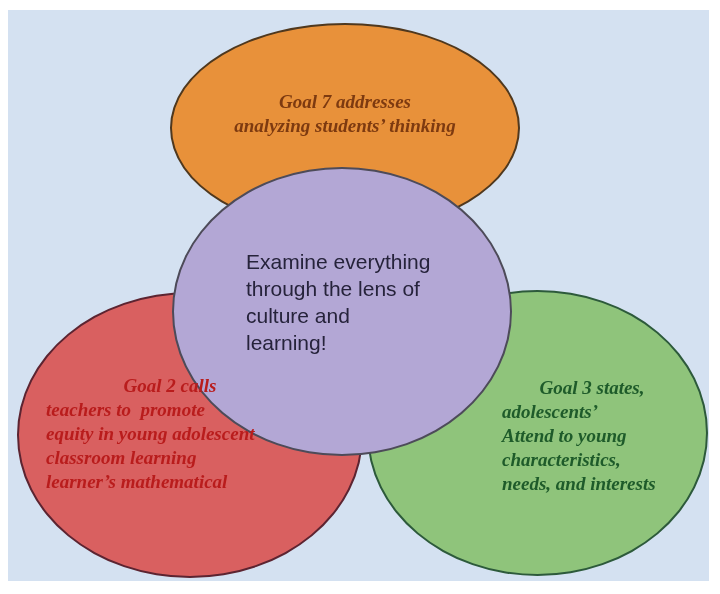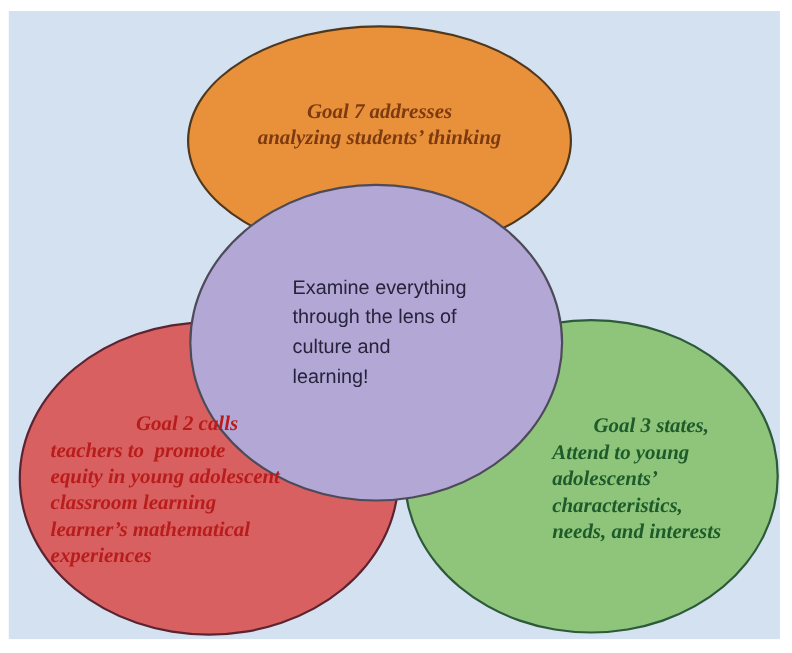--- a/index.html
+++ b/index.html
@@ -42,25 +42,24 @@
   #goal2-text { left: 46px;  top: 374px; width: 248px; text-align: left; }
   #goal2-text .ln:first-child { text-align: center; }
   #goal3-text { left: 502px; top: 376px; width: 180px; text-align: left; }
   #goal3-text .ln:first-child { text-align: center; }
 
   #center-text {
     position: absolute;
     left: 246px; top: 248px; width: 235px;
     z-index: 3;
     font-family: "Liberation Sans", sans-serif;
-    font-size: 18px;
+    font-size: 21px;
     line-height: 27px;
     font-weight: 400;
     text-align: left;
-    margin-left: 20px;
   }
 </style>
 </head>
 <body>
 
 <div class="panel" style="background-color: rgb(212, 225, 241);"></div>
 
 <div id="orange-ellipse" class="ellipse" style="background-color: rgb(232, 145, 58); border-color: rgb(79, 56, 30);"></div>
 
 <div id="red-ellipse" class="ellipse" style="background-color: rgb(217, 96, 96); border-color: rgb(92, 36, 49);"></div>
@@ -80,22 +79,21 @@
   <div class="ln">culture and</div>
   <div class="ln">learning!</div>
 </div>
 
 <div id="goal2-text" class="goal-text" style="color: #b91c1c;">
   <div class="ln">Goal 2 calls</div>
   <div class="ln">teachers to  promote</div>
   <div class="ln">equity in young adolescent</div>
   <div class="ln">classroom learning</div>
   <div class="ln">learner’s mathematical</div>
-  <div class="ln">experiences</div>
 </div>
 
 <div id="goal3-text" class="goal-text" style="color: rgb(30, 91, 42);">
   <div class="ln">Goal 3 states,</div>
+  <div class="ln">adolescents’</div>
   <div class="ln">Attend to young</div>
-  <div class="ln">adolescents’</div>
   <div class="ln">characteristics,</div>
   <div class="ln">needs, and interests</div>
 </div>
 
 </body></html>

